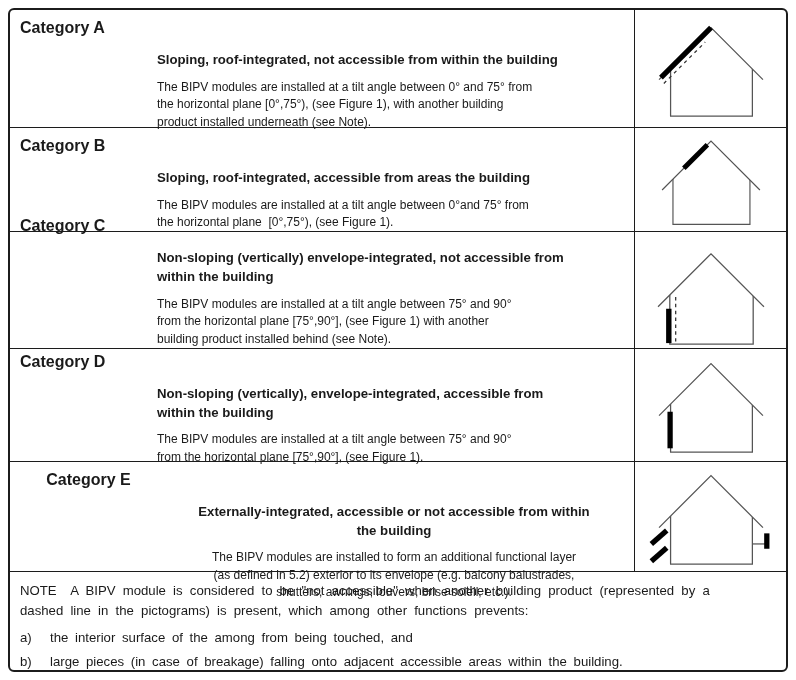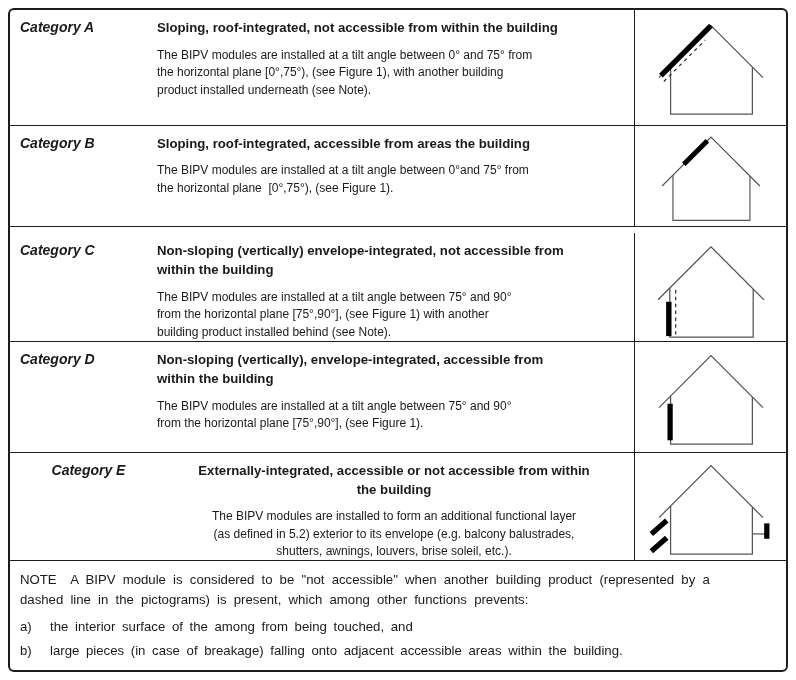--- a/index.html
+++ b/index.html
@@ -17,40 +17,40 @@
     border-radius: 6px;
     background: #fff;
     display: flex; flex-direction: column;
     overflow: hidden;
   }
   .row { display: flex; }
   .row + .row, .note-row { border-top: 1.5px solid #1c1c1c; }
   .row-a { height: 117px; }
   .row-b { height: 104px; }
   .row-c { height: 117px; align-items: flex-end; }
-  .row-d { height: 113px; }
+  .row-d { height: 113px; align-items: center; }
   .row-e { height: 110px; text-align: center; }
   .cell-text {
     flex: 0 0 625px;
     border-right: 1.5px solid #1c1c1c;
     display: flex;
     padding: 9px 0 0 10px;
   }
   .cat {
     flex: 0 0 137px;
     font-weight: bold;
-    font-size: 14px;
-    font-style: italic;
+    font-size: 16px;
   }
   .desc { flex: 1; max-width: 482px; padding-right: 3px; }
   .heading {
     font-weight: bold;
     font-size: 13.2px;
     line-height: 1.42;
     white-space: pre-wrap;
+    margin-top: 32px;
   }
   .body-text {
     font-size: 12px;
     line-height: 1.45;
     margin-top: 9px;
     white-space: pre-wrap;
   }
   .cell-picto {
     flex: 1;
     display: flex; align-items: center; justify-content: center;

